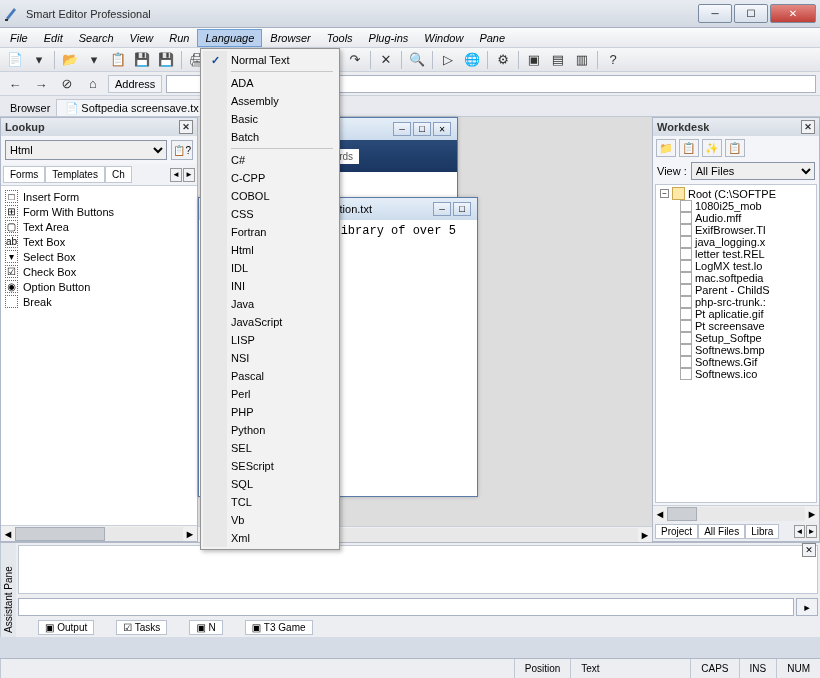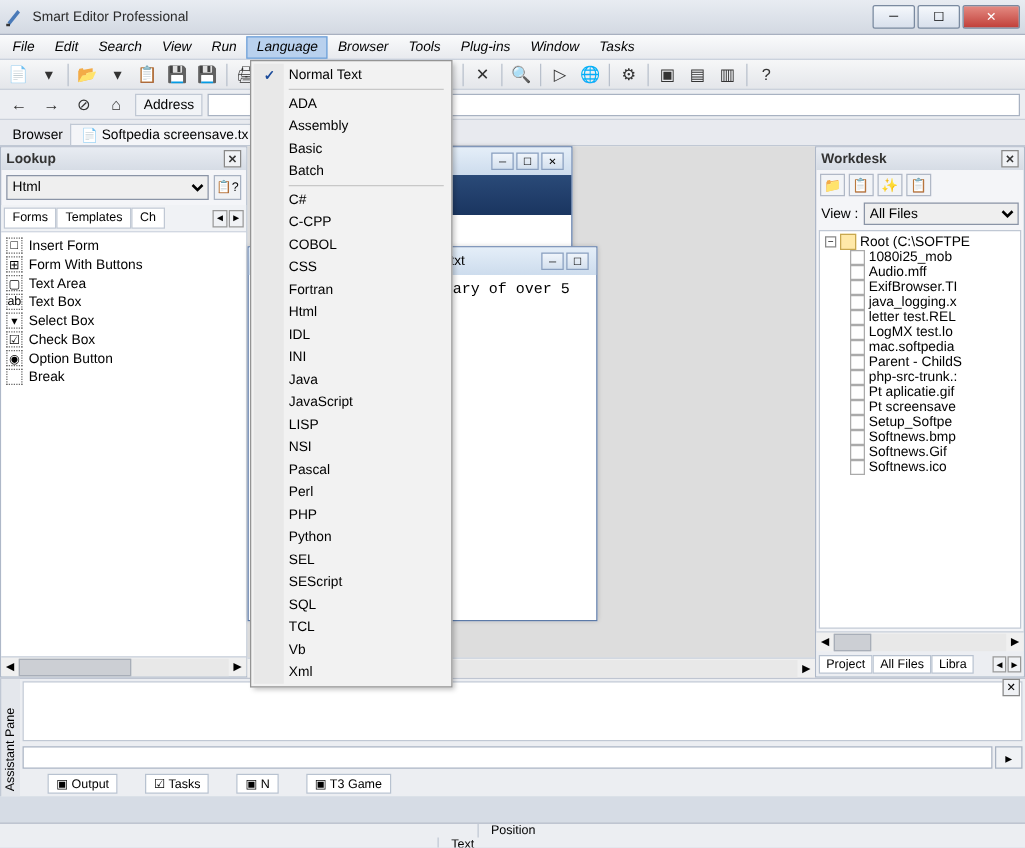--- a/index.html
+++ b/index.html
@@ -70,24 +70,24 @@
 .hscroll .thumb { position: absolute; left: 0; height: 14px; background: #cccfd4; border: 1px solid #a8aeb8; }
 .assistpane { height: 95px; display: flex; border-top: 1px solid #b0b8c6; background: #eceef2; }
 .assistpane .vlabel { writing-mode: vertical-rl; transform: rotate(180deg); padding: 4px 2px; background: #e4e7ec; border-right: 1px solid #c0c8d4; font-size: 10px; }
 .assistpane .abody { flex: 1; display: flex; flex-direction: column; }
 .assistpane .top { flex: 1; background: #fff; border: 1px solid #c0c8d4; margin: 2px; }
 .assistpane .row2 { display: flex; padding: 2px; gap: 2px; align-items: center; }
 .assistpane .row2 input { flex: 1; height: 18px; border: 1px solid #a8b2c2; }
 .assistpane .row2 .go { width: 22px; height: 18px; border: 1px solid #a8b2c2; background: #f0f2f5; display: flex; align-items: center; justify-content: center; }
 .assistpane .atabs { display: flex; padding: 2px; gap: 2px; }
 .assistpane .atabs .at { padding: 1px 6px; border: 1px solid #b8c2d0; background: #fff; font-size: 10px; display: flex; align-items: center; gap: 3px; margin-left: 20px; }
-.statusbar { position: absolute; bottom: 0; left: 0; right: 0; height: 20px; background: #eceef2; border-top: 1px solid #b0b8c6; display: flex; align-items: center; font-size: 10px; flex-direction: column; }
+.statusbar { position: absolute; bottom: 0; left: 0; right: 0; height: 20px; background: #eceef2; border-top: 1px solid #b0b8c6; display: flex; align-items: center; font-size: 10px; }
 .statusbar .cell { border-left: 1px solid #c0c8d4; padding: 0 10px; height: 100%; display: flex; align-items: center; }
 .statusbar .stretch { flex: 1; }
-.langmenu { position: absolute; top: 48px; left: 200px; width: 162px; background: #f2f2f2; border: 1px solid #949494; box-shadow: 2px 2px 4px rgba(0,0,0,0.25); z-index: 100; padding: 2px; }
+.langmenu { position: absolute; top: 48px; left: 200px; width: 140px; background: #f2f2f2; border: 1px solid #949494; box-shadow: 2px 2px 4px rgba(0,0,0,0.25); z-index: 100; padding: 2px; }
 .langmenu .mitem { padding: 3px 6px 3px 28px; position: relative; font-size: 11px; }
 .langmenu .check::before { content: "✓"; position: absolute; left: 8px; color: #1a4a9a; font-weight: bold; }
 .langmenu .msep { height: 1px; background: #c8c8c8; margin: 2px 4px 2px 28px; }
 .langmenu .gutter { position: absolute; left: 2px; top: 2px; bottom: 2px; width: 24px; background: #e8e8e8; z-index: -1; }
 </style>
 </head>
 <body>
 
 <div class="titlebar">
   <svg class="ticon" viewBox="0 0 16 16">
@@ -106,21 +106,21 @@
     <span class="mi">File</span>
     <span class="mi">Edit</span>
     <span class="mi">Search</span>
     <span class="mi">View</span>
     <span class="mi">Run</span>
     <span class="mi active">Language</span>
     <span class="mi">Browser</span>
     <span class="mi">Tools</span>
     <span class="mi">Plug-ins</span>
     <span class="mi">Window</span>
-    <span class="mi">Tasks</span>
+    <span class="mi">Pane</span>
   </div>
 
 <div class="toolbar">
   <span class="tbtn">📄</span>
     <span class="tbtn">▾</span>
   <span class="tsep"></span>
   <span class="tbtn">📂</span>
     <span class="tbtn">▾</span>
   <span class="tbtn">📋</span>
   <span class="tbtn">💾</span>

